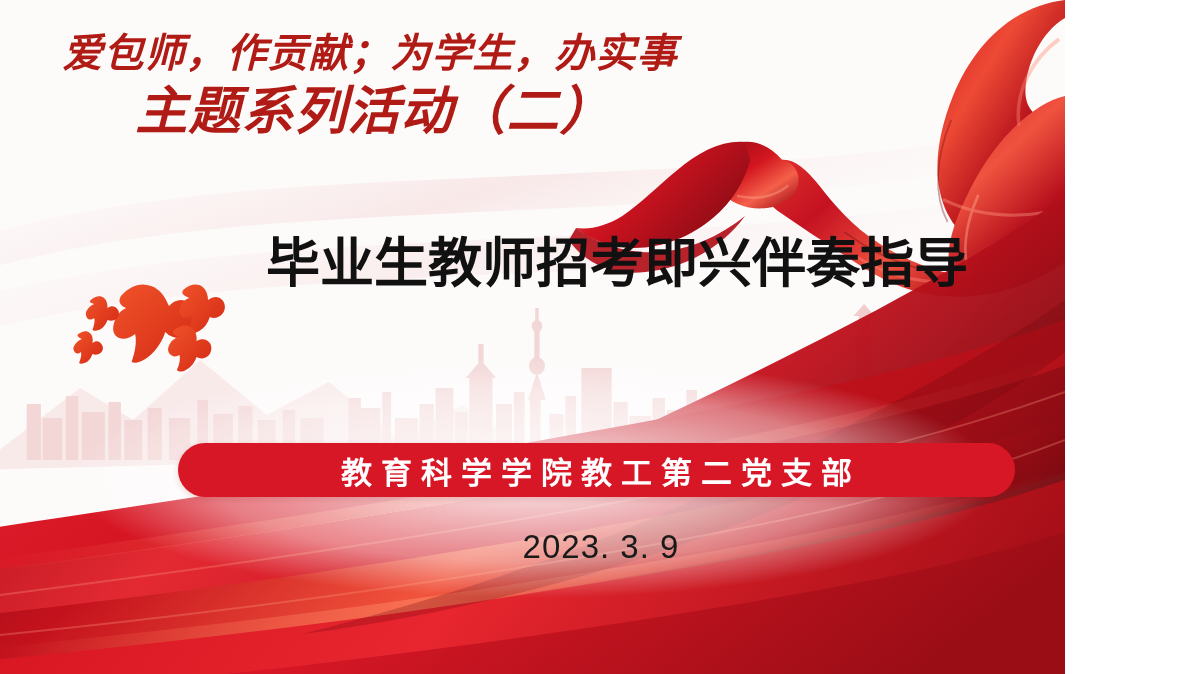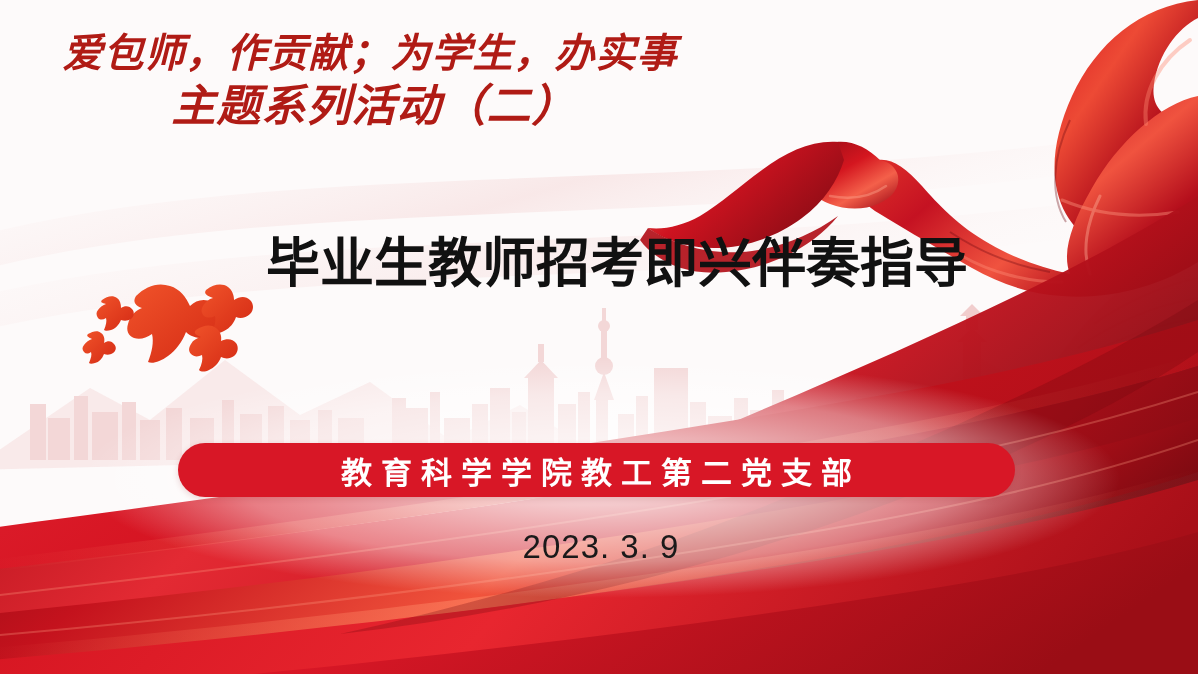--- a/index.html
+++ b/index.html
@@ -3,21 +3,21 @@
 <meta charset="utf-8">
 <title>Presentation Title Slide</title>
 <style>
   html, body {
     margin: 0;
     padding: 0;
     background: #ffffff;
   }
   #slide {
     position: relative;
-    width: 1198px;
+    width: 1065px;
     height: 674px;
     overflow: hidden;
     background: #fdfafa;
     font-family: "Liberation Sans", "DejaVu Sans", sans-serif;
   }
 
   
   .layer {
     position: absolute;
     inset: 0;
@@ -35,21 +35,21 @@
     color: #b01b15;
     font-family: "Liberation Serif", "DejaVu Serif", serif;
     font-weight: bold;
     font-size: 40px;
     line-height: 1.28;
     letter-spacing: 1px;
     font-style: italic;
     white-space: nowrap;
   }
   #heading .hline { display: block; }
-  #heading .hline2 { font-size: 44px; padding-left: 8px; }
+  #heading .hline2 { font-size: 52px; padding-left: 8px; }
 
   
   #main-title {
     position: absolute;
     left: 0;
     top: 234px;
     width: 1198px;
     text-align: center;
     color: #111111;
     font-size: 54px;

